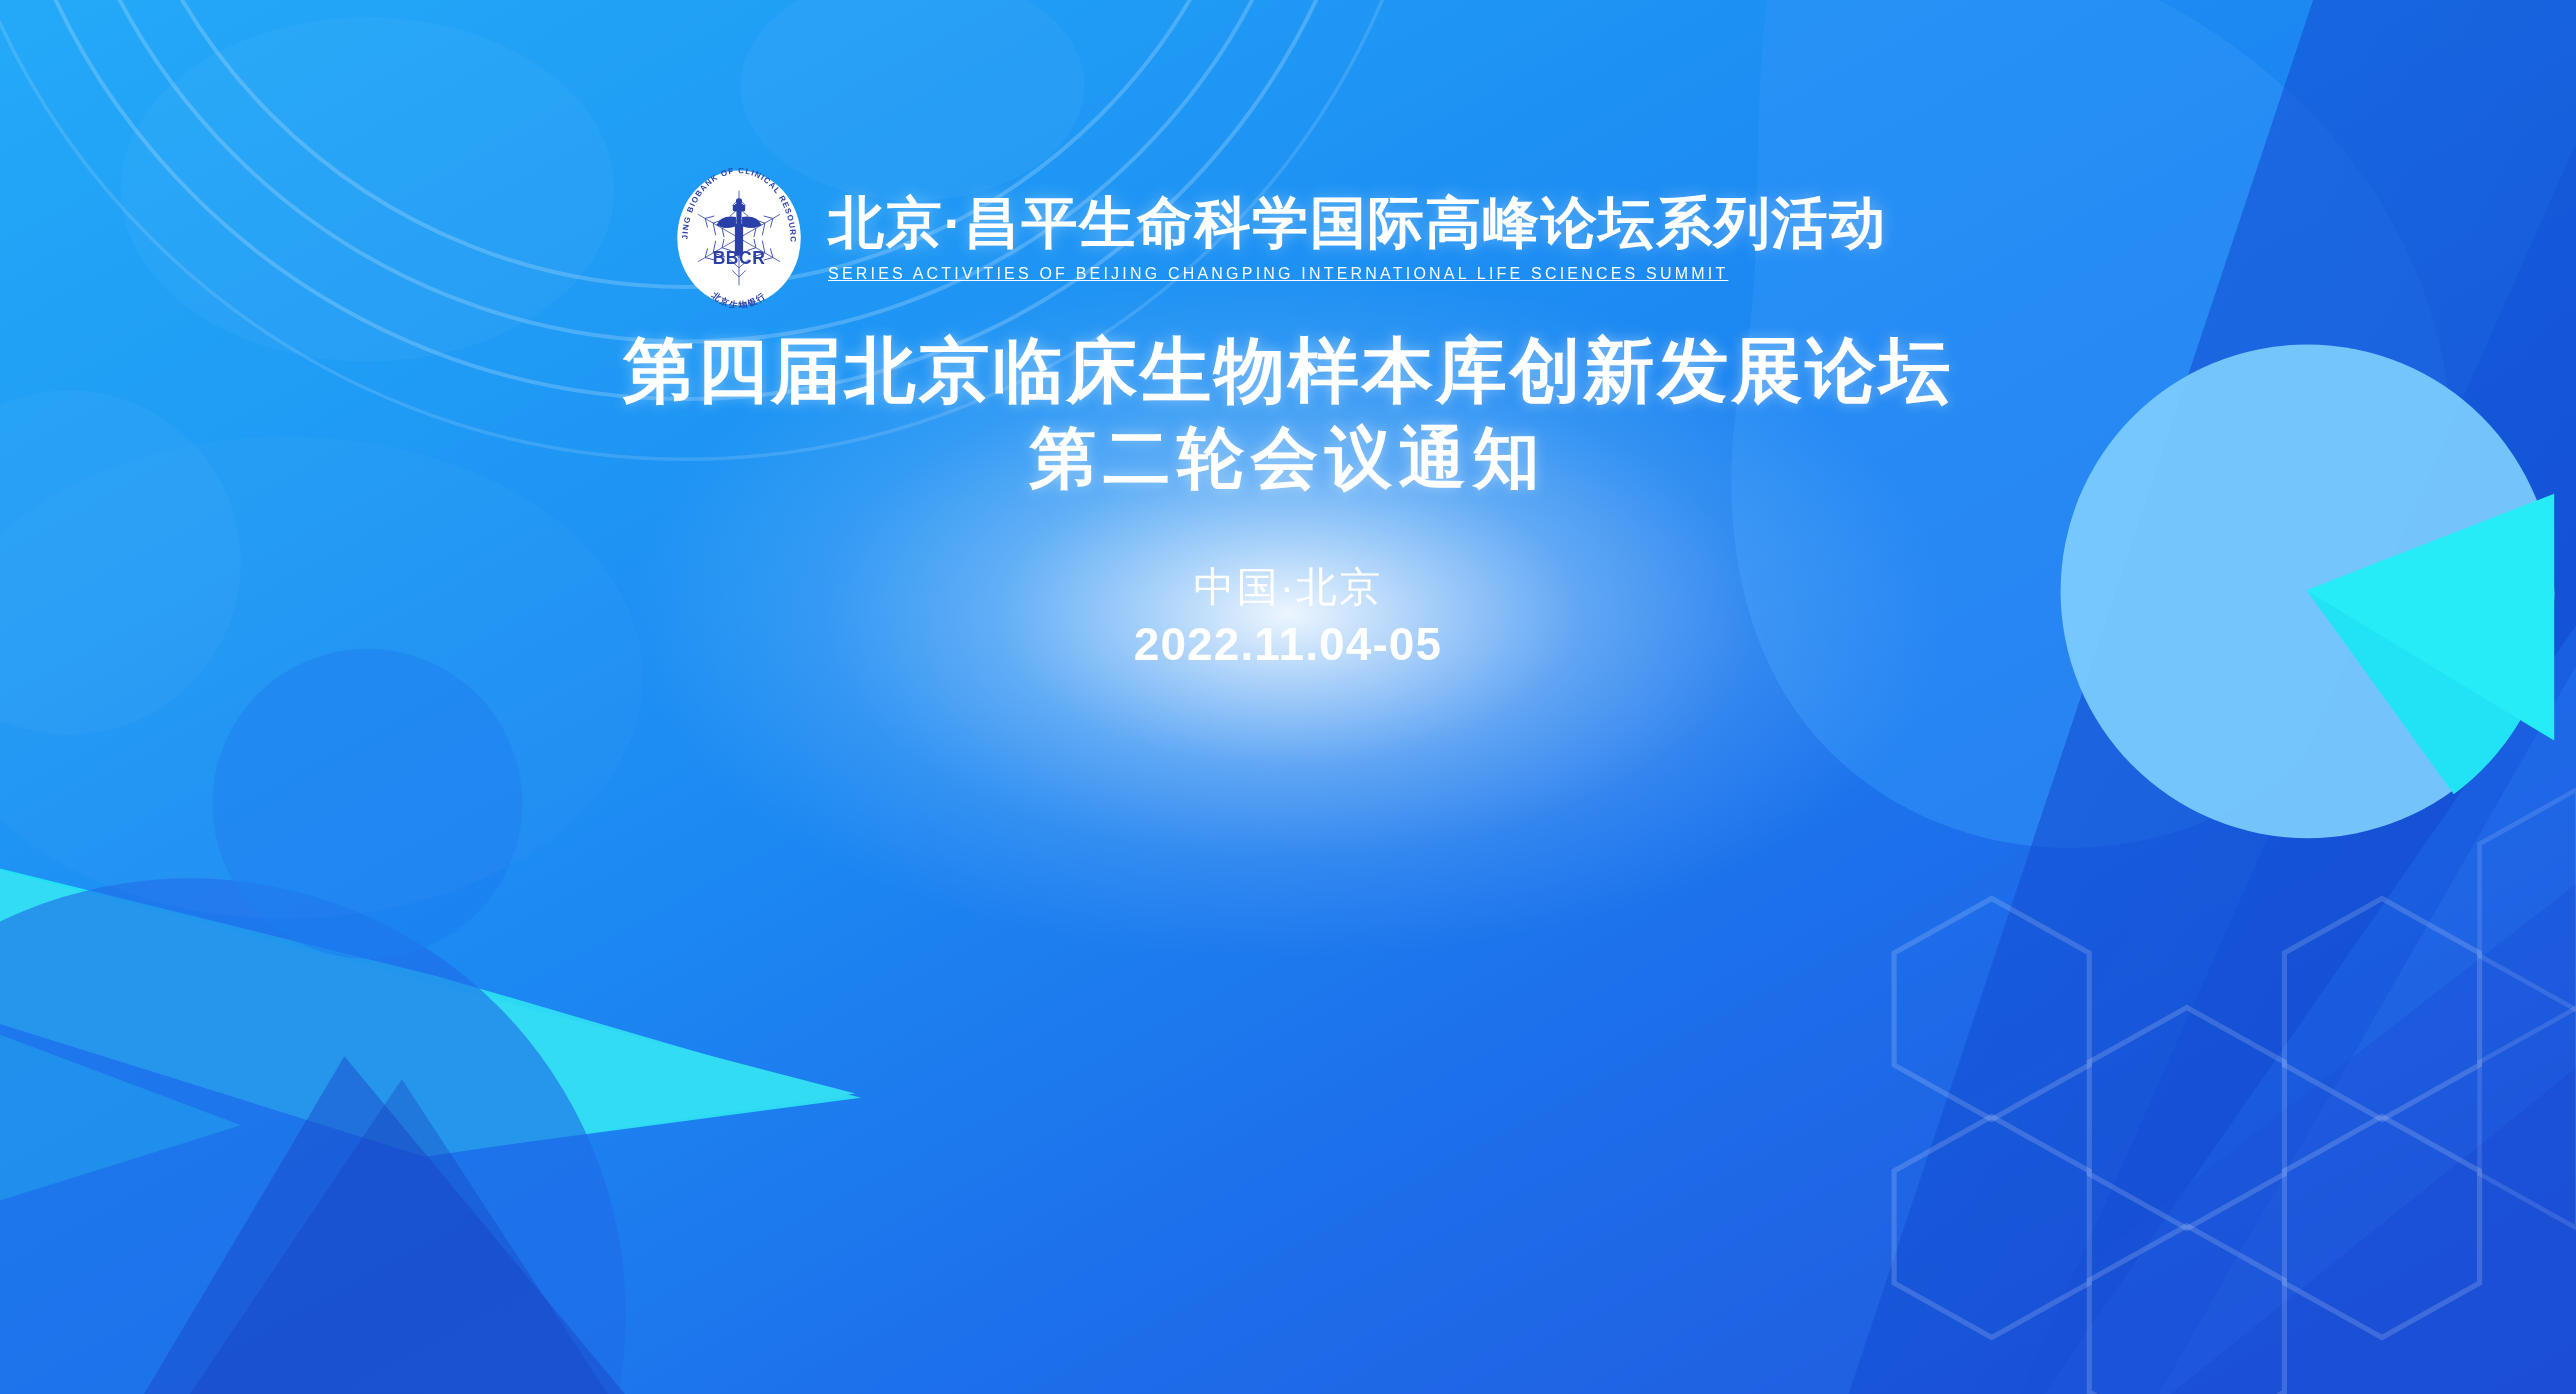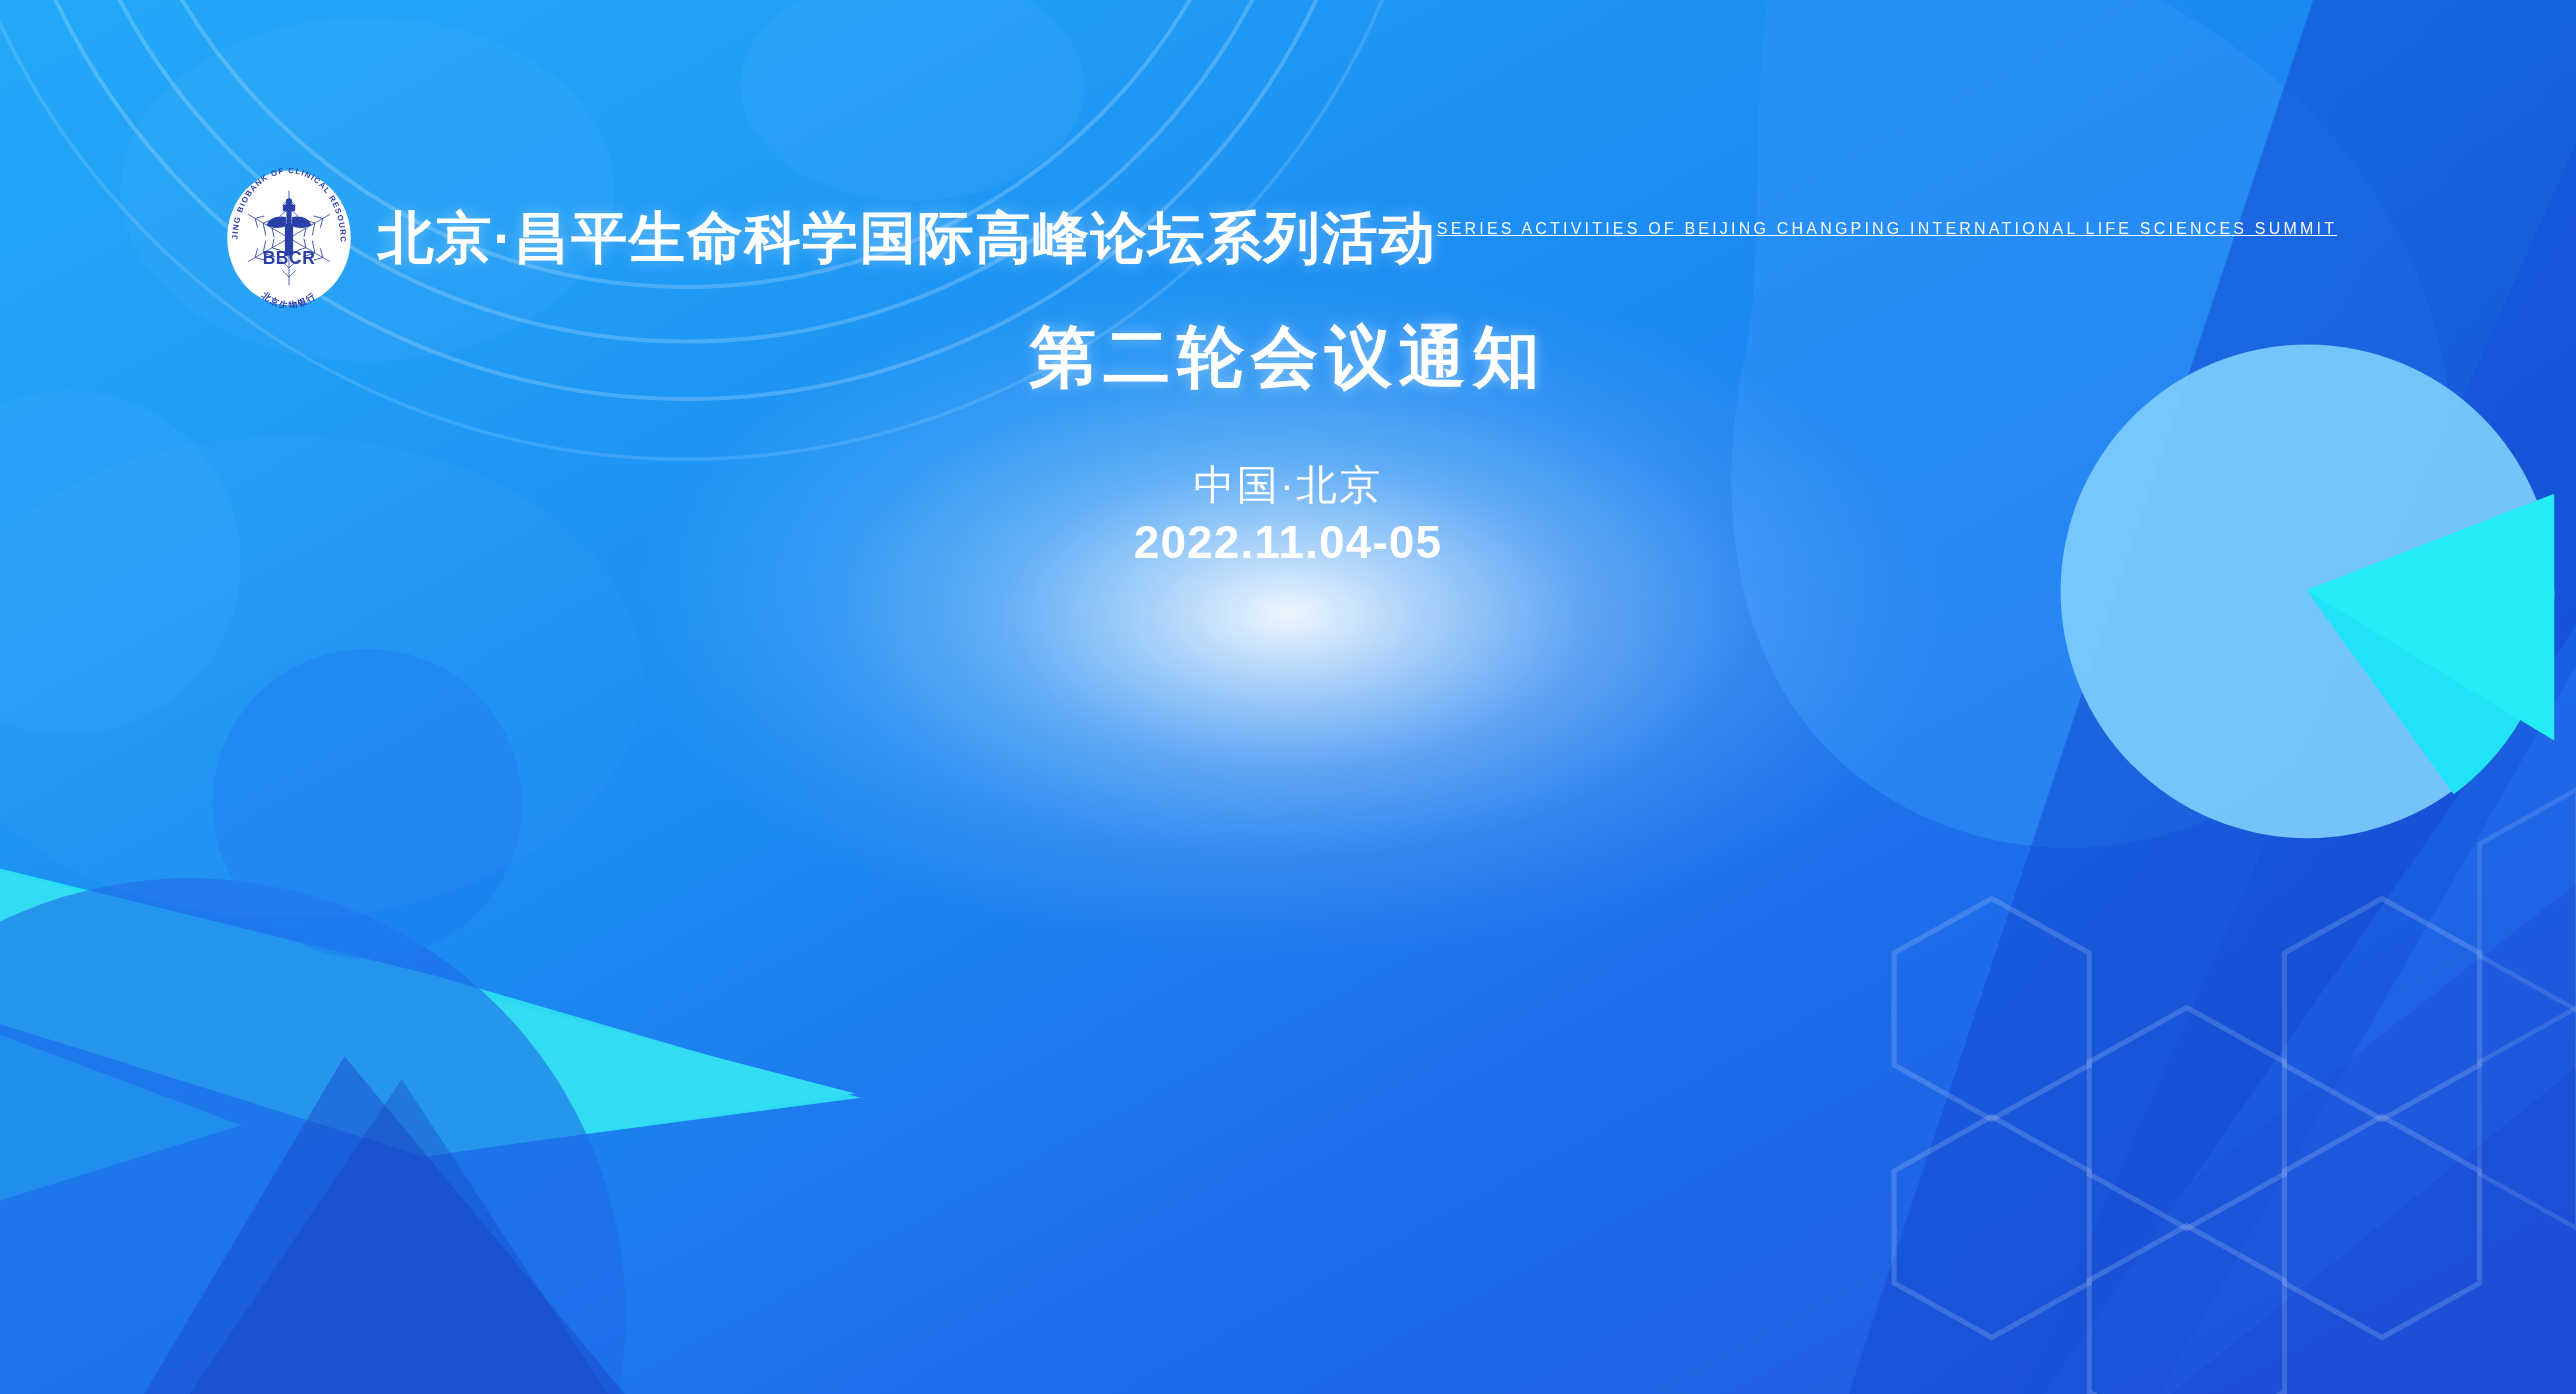--- a/index.html
+++ b/index.html
@@ -52,21 +52,21 @@
     margin-top:168px;
     margin-left:-17px;
   }
   .logo-mark{
     width:134px;height:140px;
     flex:0 0 auto;
     margin-right:22px;
   }
   .logo-mark svg{display:block;width:100%;height:100%;}
 
-  .lockup-text{display:flex;flex-direction:row;justify-content:center;}
+  .lockup-text{display:flex;flex-direction:column;justify-content:center;}
   .summit-cn{
     color:#ffffff;
     font-size:56px;
     font-weight:bold;
     letter-spacing:1.7px;
     line-height:1.06;
     white-space:nowrap;
     text-shadow:0 0 15px rgba(255,255,255,0.35);
   }
   .summit-en{
@@ -311,20 +311,21 @@
         </svg>
       </div>
 
       <div class="lockup-text">
         <div class="summit-cn">北京·昌平生命科学国际高峰论坛系列活动</div>
         <div class="summit-en">SERIES ACTIVITIES OF BEIJING CHANGPING INTERNATIONAL LIFE SCIENCES SUMMIT</div>
       </div>
     </div>
 
 
+    <div class="sub1">第四届北京临床生物样本库创新发展论坛</div>
     <div class="sub2">第二轮会议通知</div>
 
     <div class="place">中国·北京</div>
     <div class="date">2022.11.04-05</div>
 
   </div>
 </div>
 
 
 </body></html>

